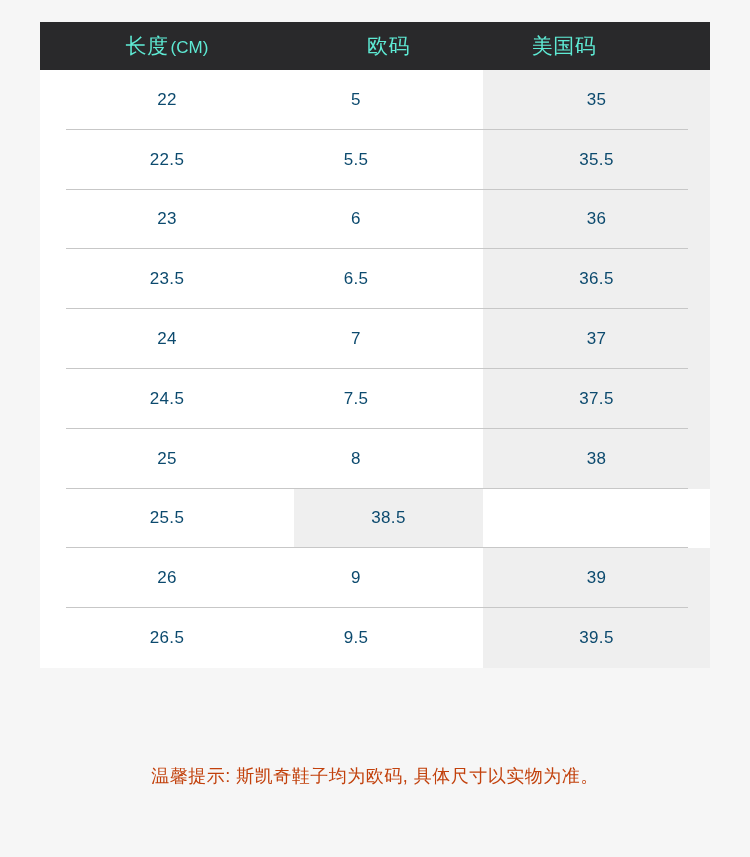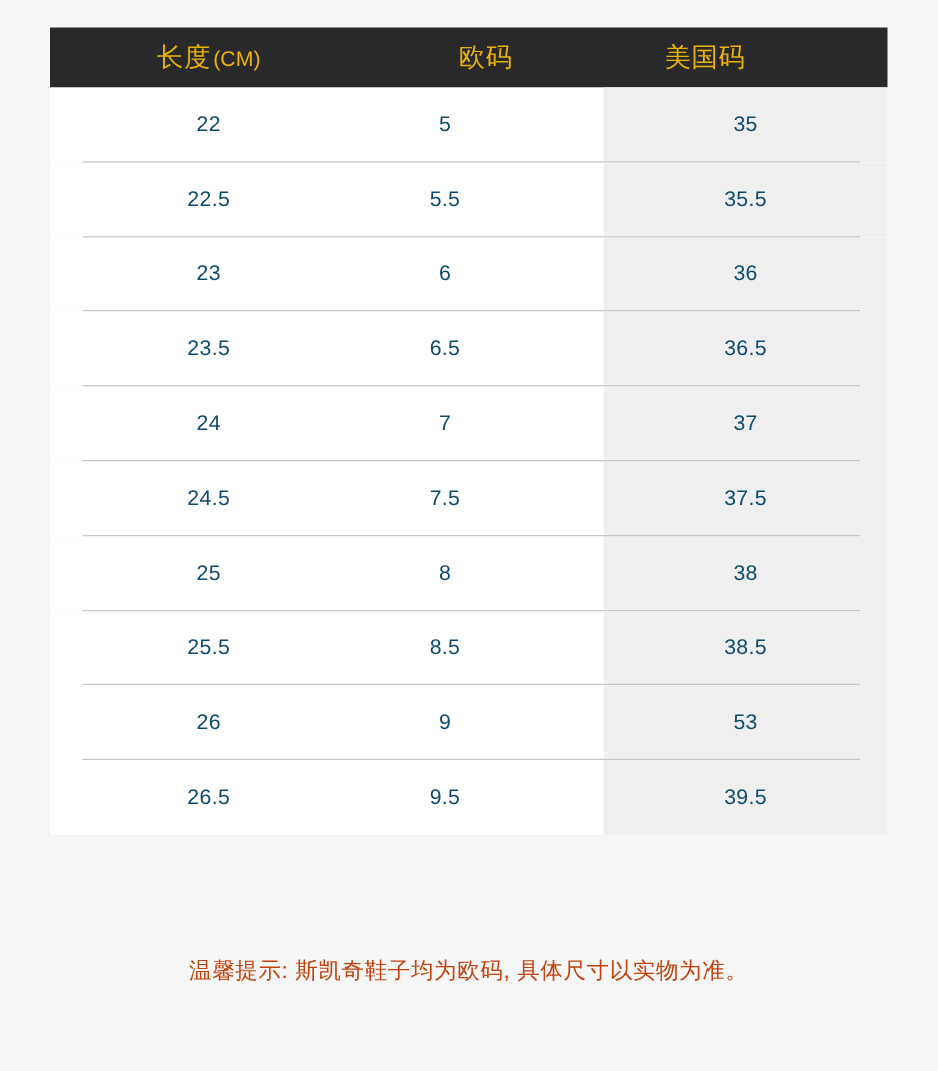--- a/index.html
+++ b/index.html
@@ -20,21 +20,21 @@
     top: 22px;
     width: 670px;
   }
 
   .thead {
     display: grid;
     grid-template-columns: 254px 189px 227px;
     height: 48px;
     align-items: center;
     background: #29292b;
-    color: #eab308;
+    color: #5eead4;
   }
   .th {
     text-align: center;
     font-size: 21px;
     letter-spacing: 0.5px;
     white-space: nowrap;
   }
   .th.col2 { padding-right: 65px; }
   .th .unit { font-size: 17px; margin-left: 2px; letter-spacing: 0; }
 
@@ -123,27 +123,26 @@
         <div class="td col2">7.5</div>
         <div class="td col3">37.5</div>
       </div>
       <div class="tr">
         <div class="td col1">25</div>
         <div class="td col2">8</div>
         <div class="td col3">38</div>
       </div>
       <div class="tr">
         <div class="td col1">25.5</div>
-        <div class="td col2">8.5</div>
         <div class="td col3">38.5</div>
       </div>
       <div class="tr">
         <div class="td col1">26</div>
         <div class="td col2">9</div>
-        <div class="td col3">53</div>
+        <div class="td col3">39</div>
       </div>
       <div class="tr">
         <div class="td col1">26.5</div>
         <div class="td col2">9.5</div>
         <div class="td col3">39.5</div>
       </div>
     </div>
 
   </div>
 

